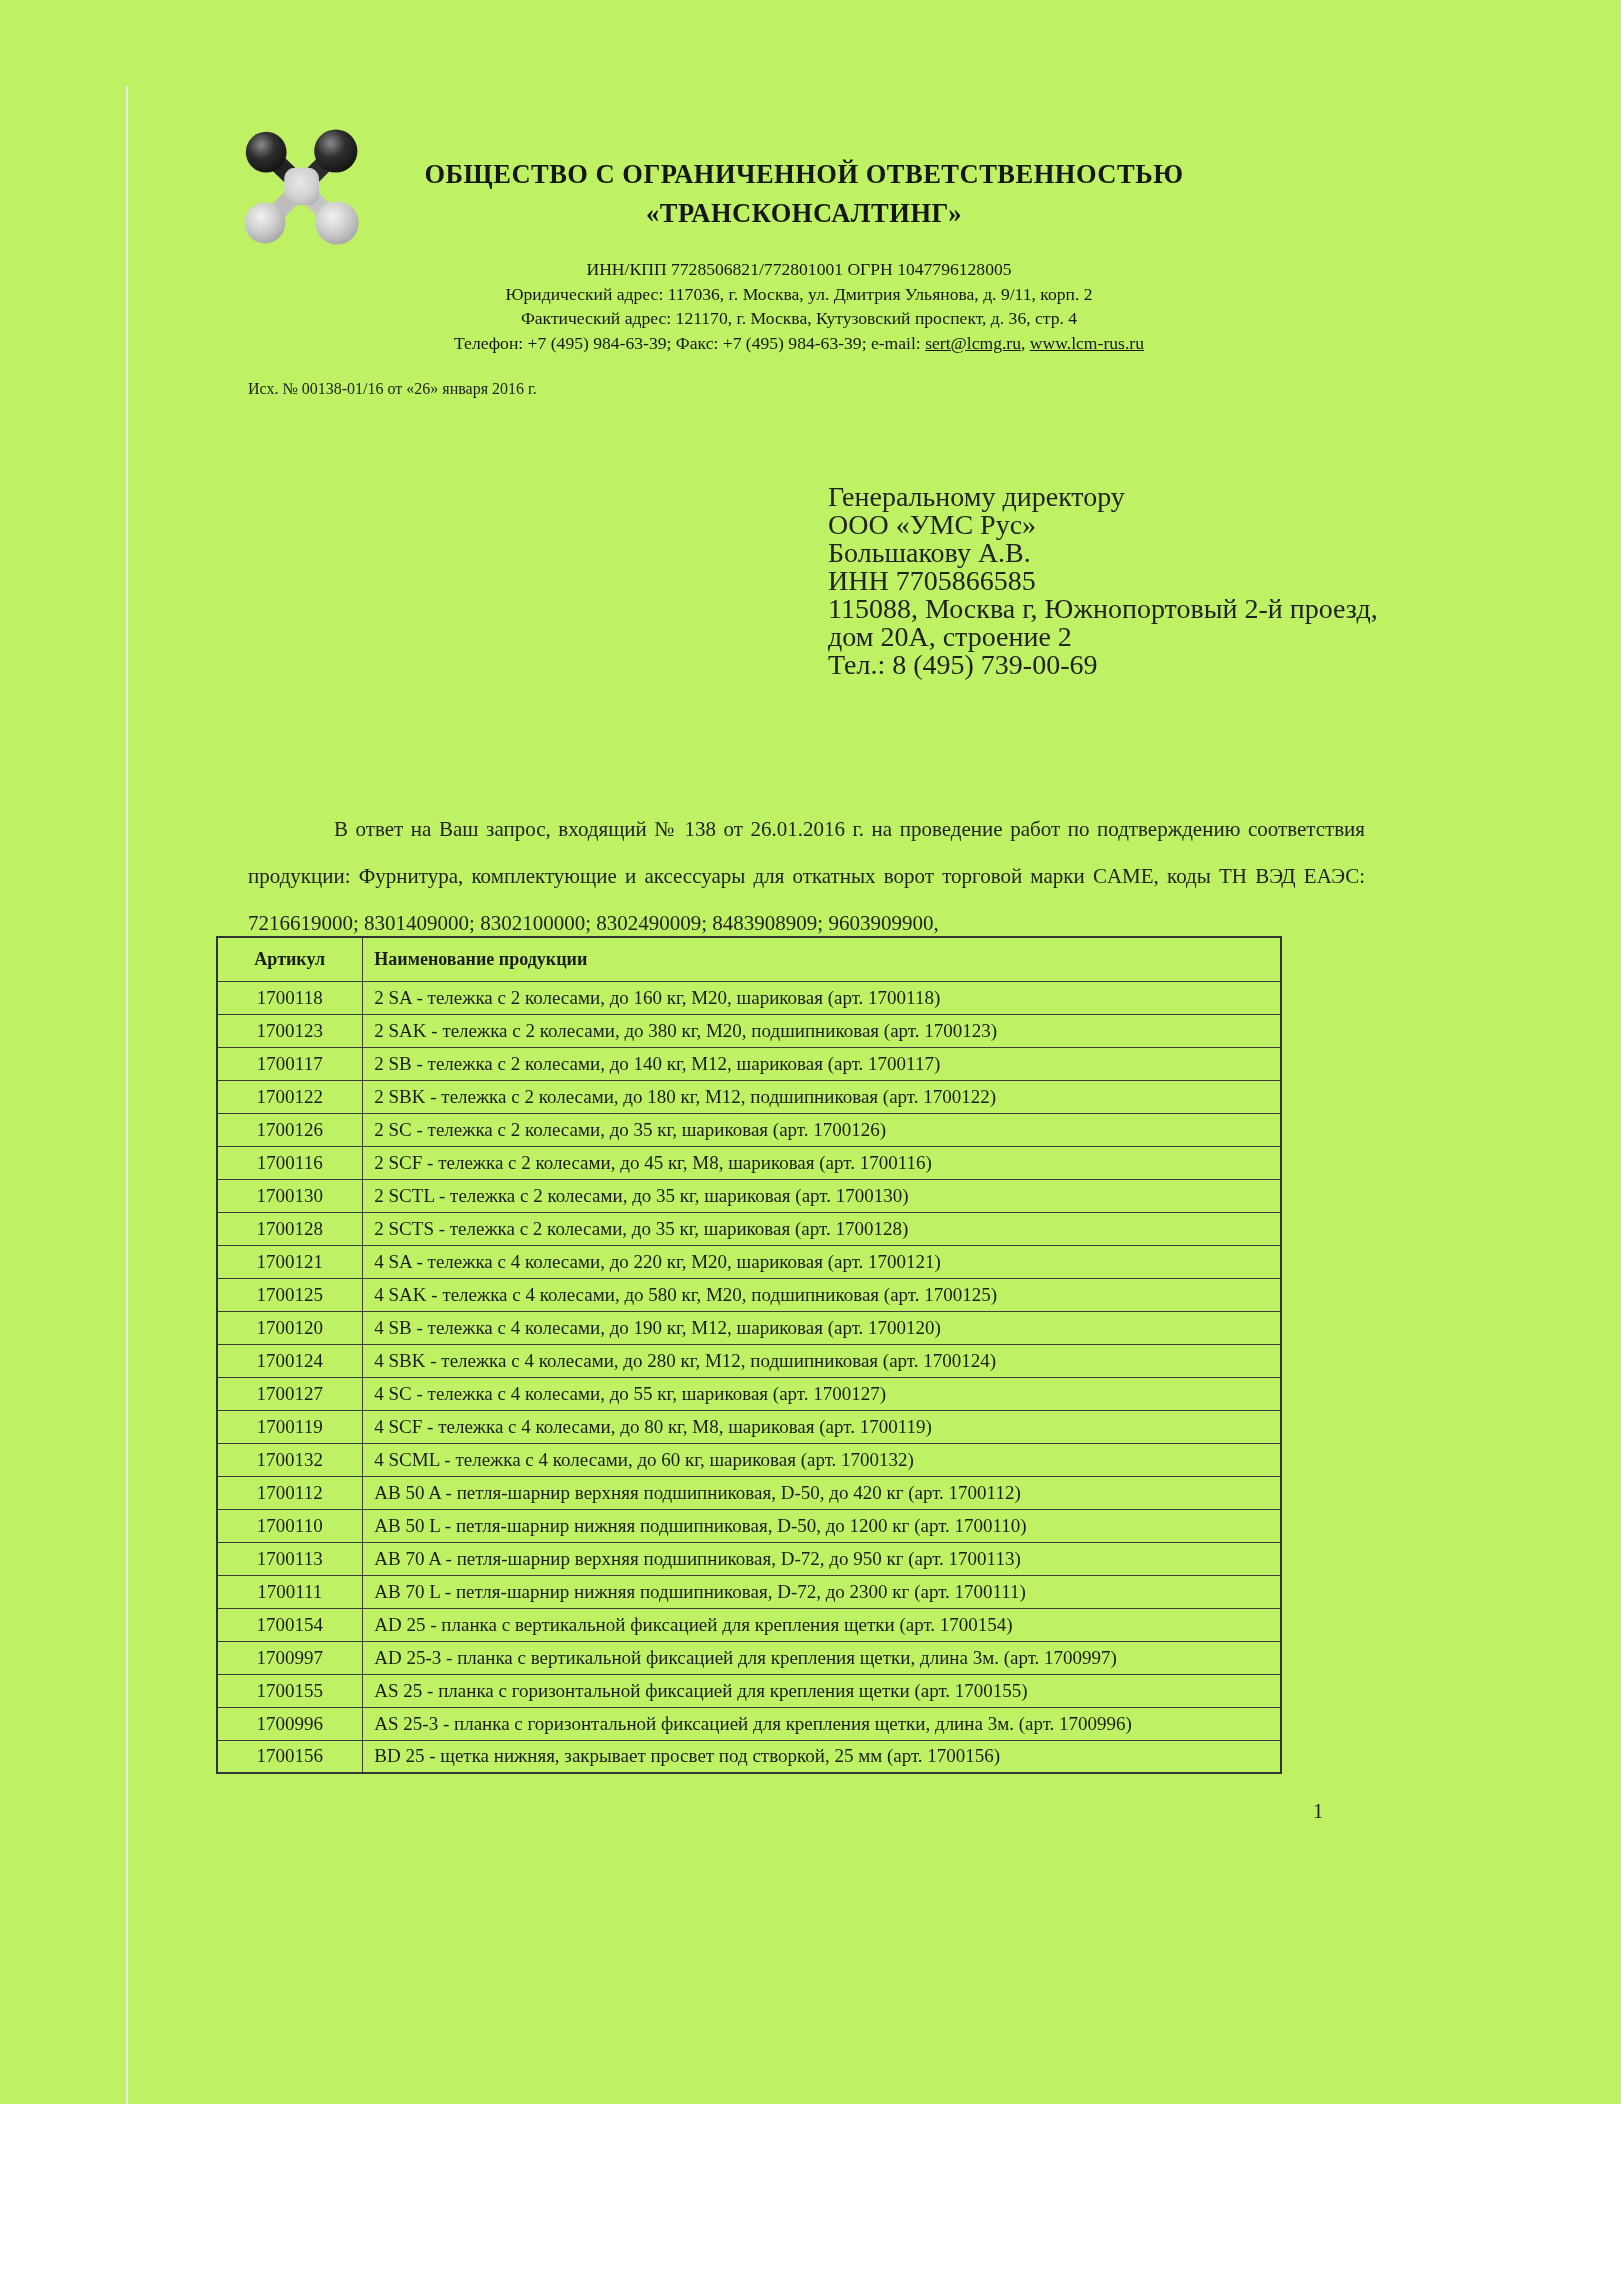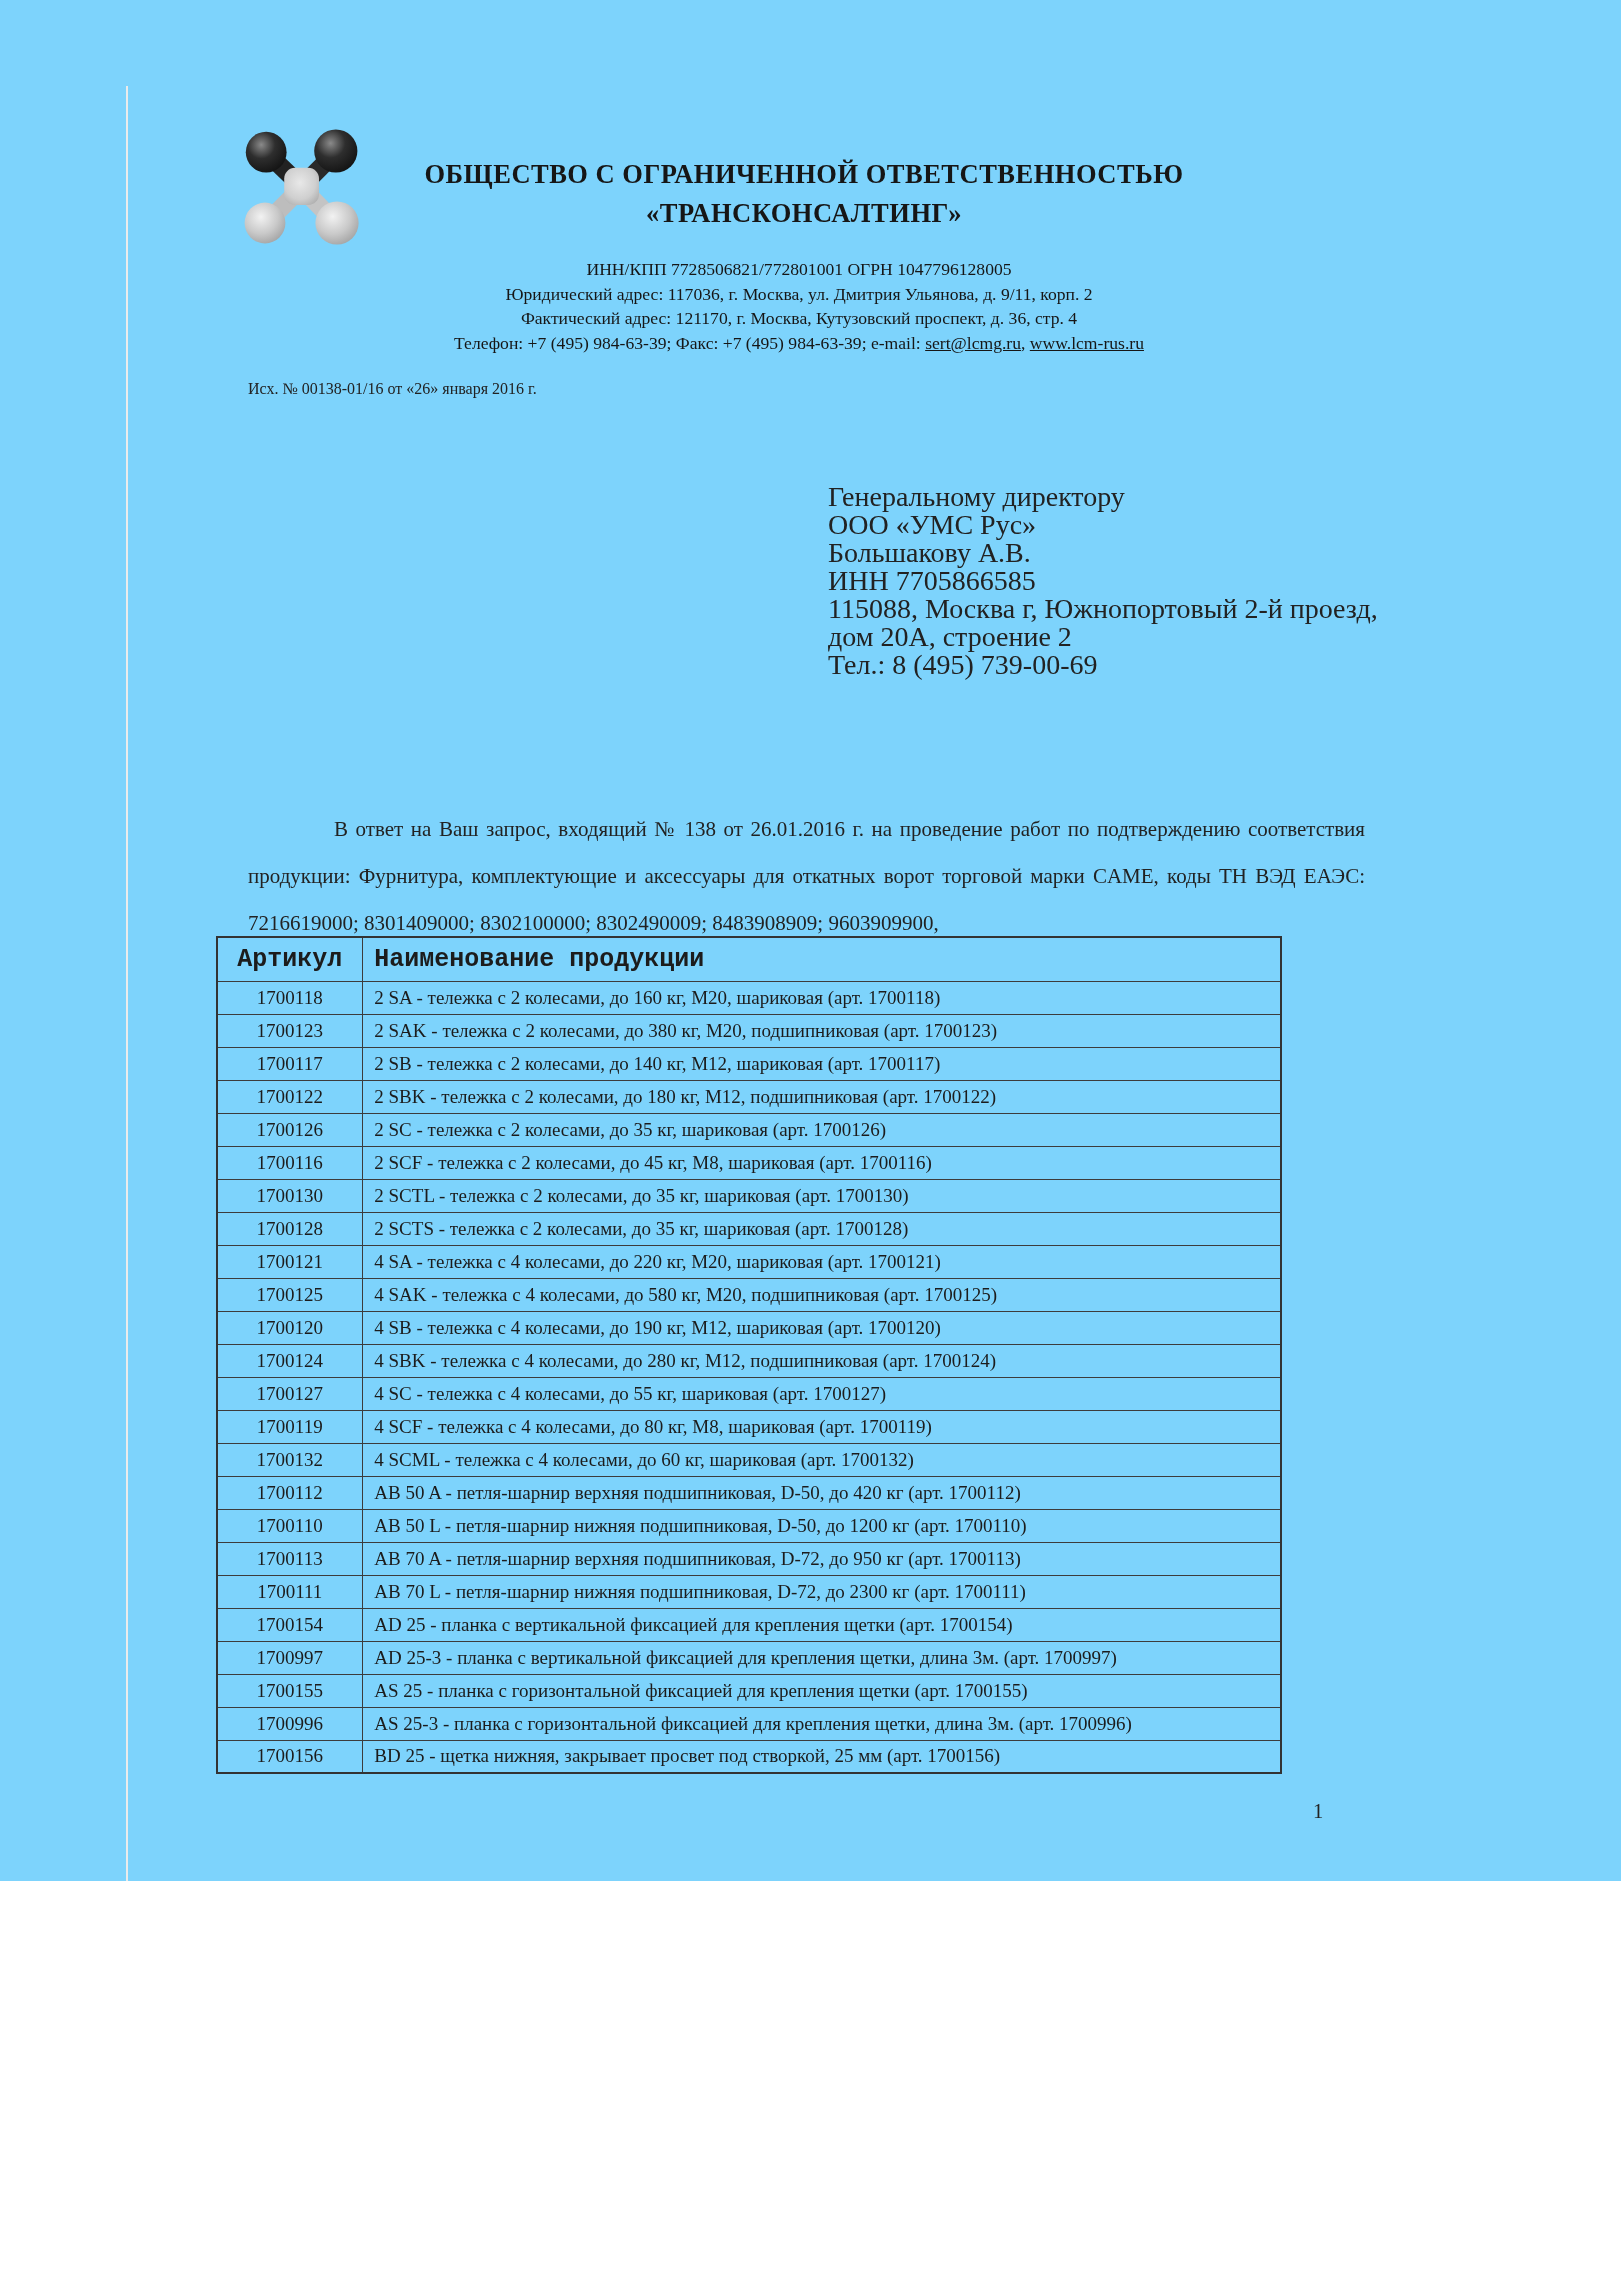--- a/index.html
+++ b/index.html
@@ -2,22 +2,22 @@
 <html><head>
 <meta charset="utf-8">
 <style>
   * { margin: 0; padding: 0; box-sizing: border-box; }
   html, body { background: #ffffff; }
   body { font-family: "Liberation Serif", "DejaVu Serif", serif; color: #1c1c1c; }
 
   .page {
     position: relative;
     width: 1621px;
-    height: 1881px;
-    background: #7dd3fc;
+    height: 2104px;
+    background: #bef264;
     overflow: hidden;
   }
 
   
   .paper-edge {
     position: absolute;
     left: 126px; top: 86px;
     width: 2px; height: 2156px;
     background: #ebebeb;
   }
@@ -90,22 +90,21 @@
     color: #1c1c1c;
   }
   .products th, .products td {
     border: 1.6px solid #3c3c3c;
     padding: 2px 7.8px;
   }
   .products th {
     height: 44px;
     font-weight: bold;
     text-align: center;
-    font-size: 25px;
-    font-family: Liberation Mono, monospace;
+    font-size: 18px;
   }
   .products td { height: 33px; margin-left: 32px; }
   .products .col-art {
     width: 145px;
     text-align: center;
   }
   .products .col-name { text-align: left; padding-left: 11.8px; }
   .products { border: 2px solid #333; }
 
   

